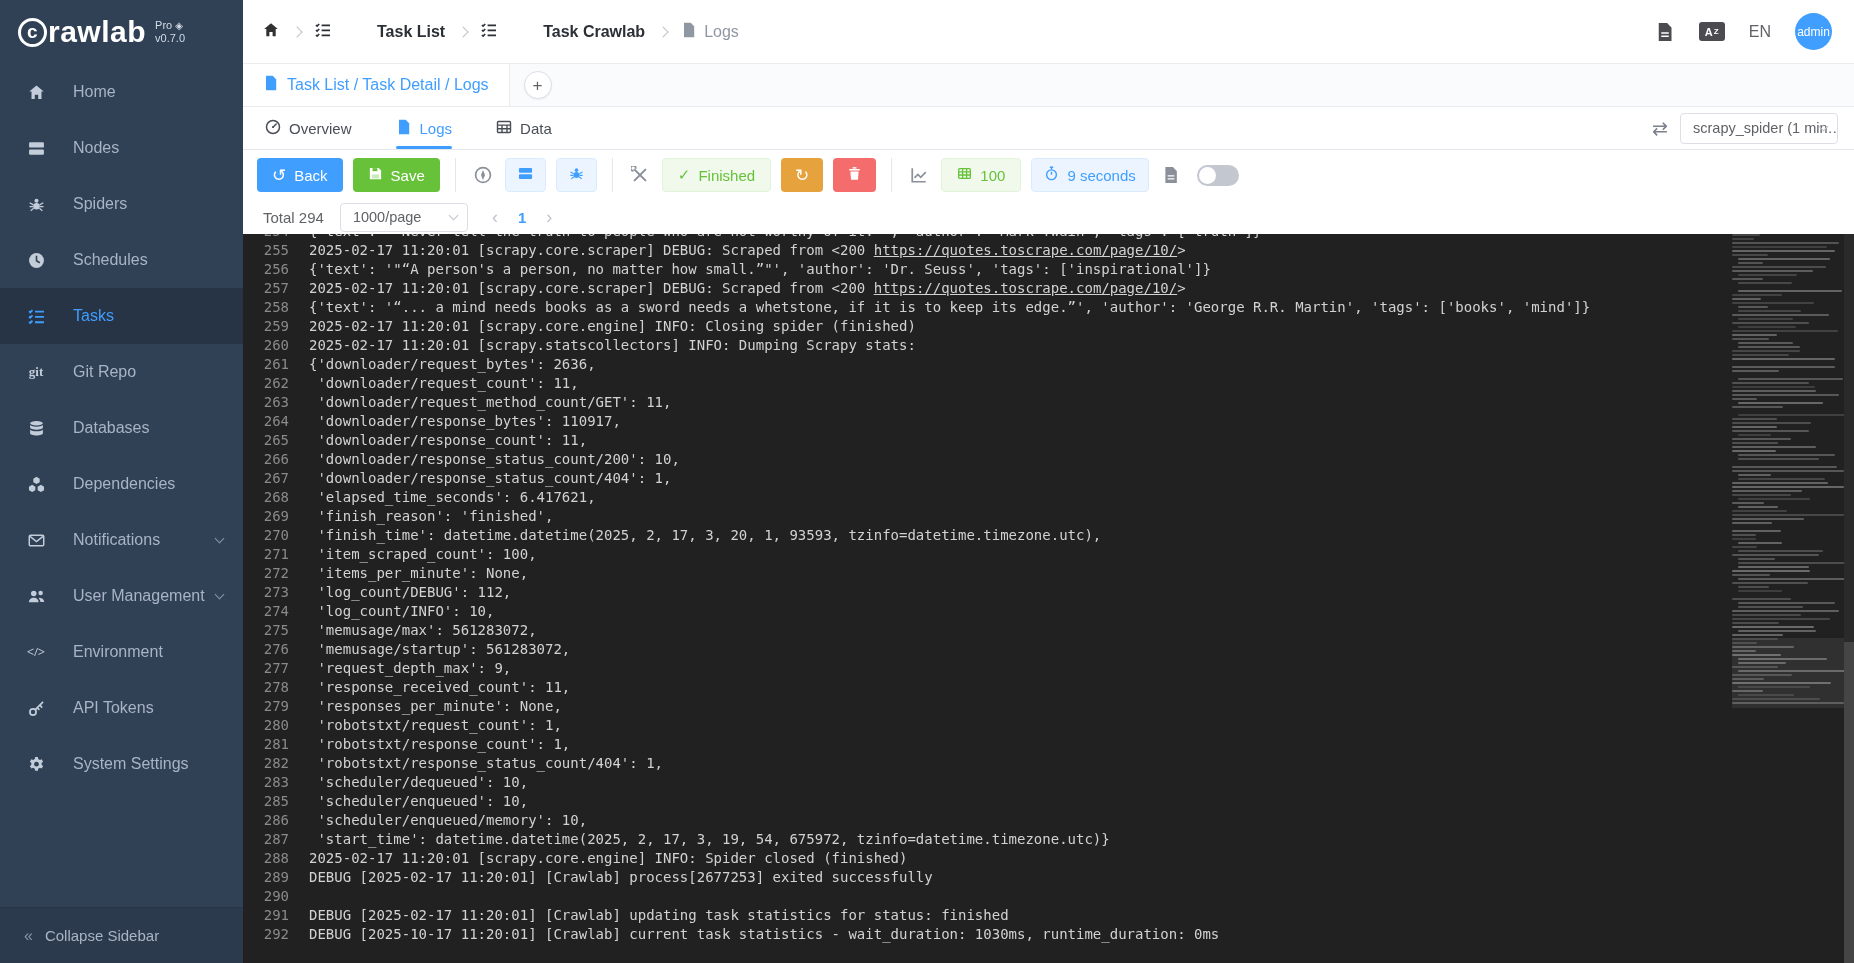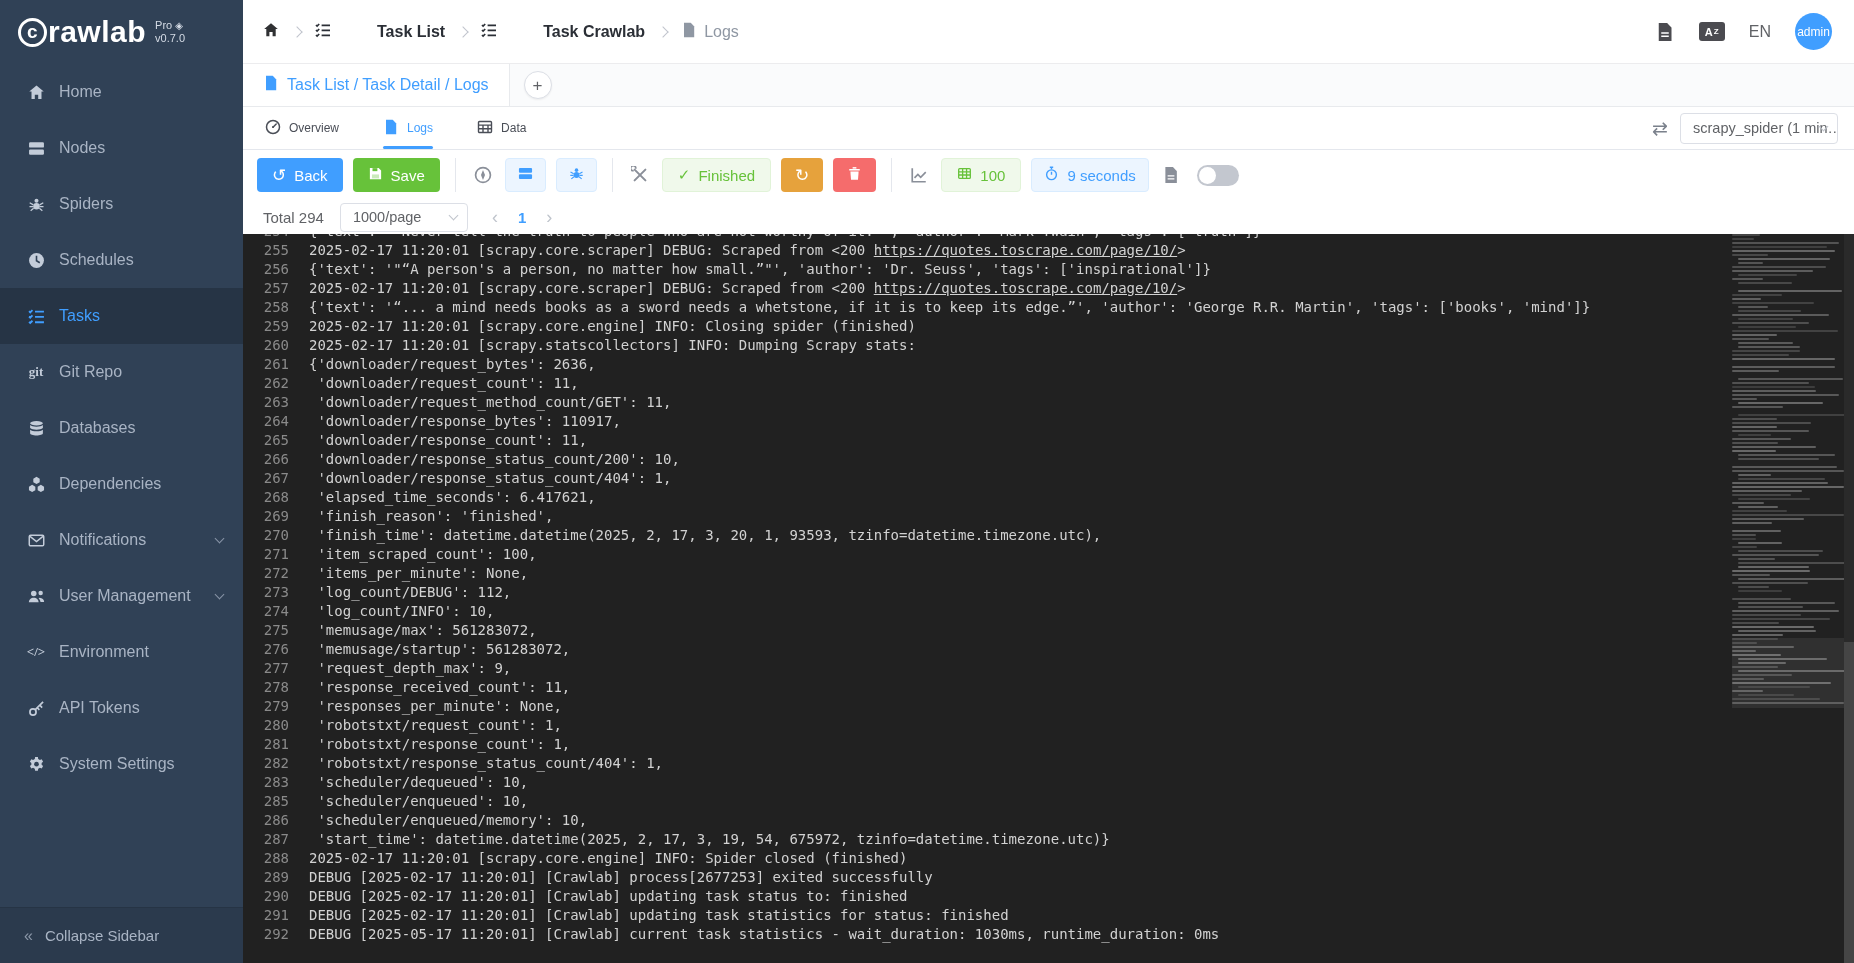--- a/index.html
+++ b/index.html
@@ -12,21 +12,21 @@
     display:flex; flex-direction:column; position:relative; }
   .logo { height:64px; display:flex; align-items:center; padding-left:18px; }
   .logo-main { color:#fff; font-size:30px; font-weight:bold; letter-spacing:.5px; display:flex; align-items:center; }
   .logo-c { display:inline-flex; width:29px; height:29px; border:3px solid #fff; border-radius:50%;
     align-items:center; justify-content:center; font-size:19px; font-weight:bold; margin-right:1px; }
   .logo-meta { margin-left:9px; font-size:11px; color:#d4dbe5; line-height:13px; }
   .logo-meta .gem { font-size:10px; }
   .menu { flex:0 0 auto; }
   .menu-item { height:56px; display:flex; align-items:center; padding-left:27px; cursor:pointer;
     font-size:16px; color:#a9b4c4; position:relative; }
-  .menu-item .mi-icon { width:18px; height:18px; margin-right:14px; display:inline-flex;
+  .menu-item .mi-icon { width:18px; height:18px; margin-right:28px; display:inline-flex;
     align-items:center; justify-content:center; color:#c3ccd9; }
   .menu-item .mi-icon svg { width:17px; height:17px; }
   .menu-item.active { background:#263445; color:#409eff; }
   .menu-item.active .mi-icon { color:#409eff; }
   .txt-icon { font-family:"Liberation Serif","DejaVu Serif",serif; font-weight:bold; font-size:13px; }
   .mi-chev { position:absolute; right:20px; width:7px; height:7px; border-right:1.6px solid #8794a6;
     border-bottom:1.6px solid #8794a6; transform:rotate(45deg); margin-top:-3px; }
   .sidebar-footer { position:absolute; bottom:0; left:0; width:100%; height:56px; display:flex;
     align-items:center; padding-left:24px; font-size:15px; color:#a9b4c4; cursor:pointer;
     border-top:1px solid #263445; background:#2b3a4d; }
@@ -63,21 +63,21 @@
     color:#409eff; font-size:16px; border-right:1px solid #e8eaed; cursor:pointer; }
   .page-tab svg { width:15px; height:15px; }
   .tab-add { width:28px; height:28px; border-radius:50%; border:1px solid #dcdfe6; background:#fff;
     color:#606266; font-size:17px; display:flex; align-items:center; justify-content:center;
     margin-left:14px; cursor:pointer; box-shadow:0 1px 2px rgba(0,0,0,.06); line-height:1; }
 
   
   .navtabs { height:43px; background:#fff; border-bottom:1px solid #e4e7ed; display:flex;
     align-items:center; padding-left:22px; position:relative; }
   .navtab { height:100%; display:flex; align-items:center; gap:8px; margin-right:44px;
-    font-size:12px; color:#4a4e57; cursor:pointer; position:relative; }
+    font-size:15px; color:#4a4e57; cursor:pointer; position:relative; }
   .navtab svg { width:16px; height:16px; }
   .navtab.active { color:#409eff; }
   .navtab.active::after { content:""; position:absolute; left:0; right:0; bottom:0; height:3px;
     background:#409eff; border-radius:2px; }
   .nav-right { position:absolute; right:16px; top:0; height:100%; display:flex; align-items:center; gap:12px; }
   .swap-icon { color:#7b818c; font-size:19px; cursor:pointer; }
   .select { height:31px; border:1px solid #dcdfe6; border-radius:4px; background:#fff;
     display:flex; align-items:center; padding:0 28px 0 12px; font-size:14.5px; color:#606266;
     position:relative; cursor:pointer; }
   .select .chev-down { position:absolute; right:10px; width:7px; height:7px;
@@ -644,31 +644,30 @@
     <span class="lt">2025-02-17 11:20:01 [scrapy.core.engine] INFO: Spider closed (finished)</span>
   </div>
 
   <div class="log-row">
     <span class="ln">289</span>
     <span class="lt">DEBUG [2025-02-17 11:20:01] [Crawlab] process[2677253] exited successfully</span>
   </div>
 
   <div class="log-row">
     <span class="ln">290</span>
-    <span class="lt">DEBUG [2025-02-17 11:20:01] [Crawlab] updating task status to: finished</span>
   </div>
 
   <div class="log-row">
     <span class="ln">291</span>
     <span class="lt">DEBUG [2025-02-17 11:20:01] [Crawlab] updating task statistics for status: finished</span>
   </div>
 
   <div class="log-row">
     <span class="ln">292</span>
-    <span class="lt">DEBUG [2025-05-17 11:20:01] [Crawlab] current task statistics - wait_duration: 1030ms, runtime_duration: 0ms</span>
+    <span class="lt">DEBUG [2025-10-17 11:20:01] [Crawlab] current task statistics - wait_duration: 1030ms, runtime_duration: 0ms</span>
   </div>
 </div>
       <div class="minimap" id="minimap">
         <div class="mm-slider"></div>
       <div class="mm-row" style="width: 24.8738%; margin-left: 0px; opacity: 0.3;"></div>
           <div class="mm-row" style="width: 20.0018%; margin-left: 0px; opacity: 0.27;"></div>
           <div class="mm-row" style="width: 95.5815%; margin-left: 0px; opacity: 0.41;"></div>
           <div class="mm-row" style="width: 85.1936%; margin-left: 0px; opacity: 0.25;"></div>
           <div class="mm-row" style="width: 92.1069%; margin-left: 0px; opacity: 0.56;"></div>
           <div class="mm-row" style="width: 32.0803%; margin-left: 0px; opacity: 0.32;"></div>

